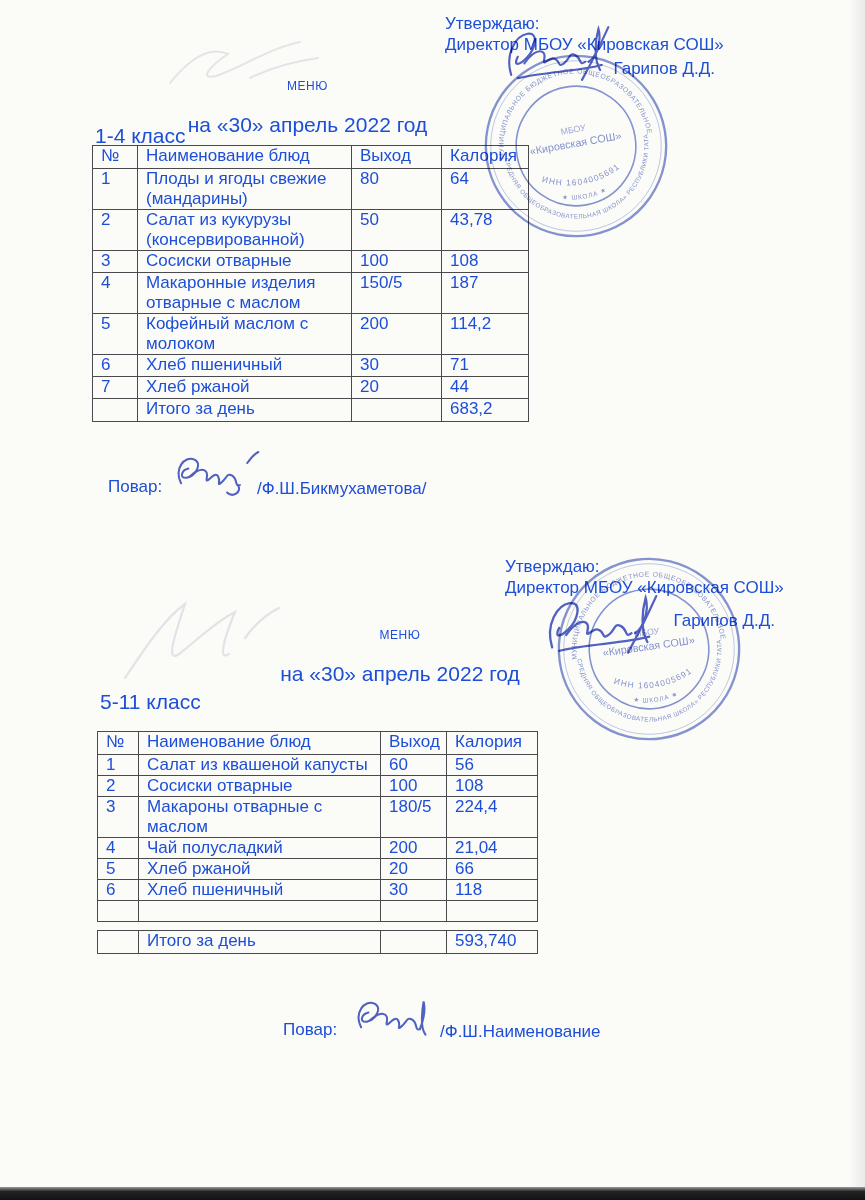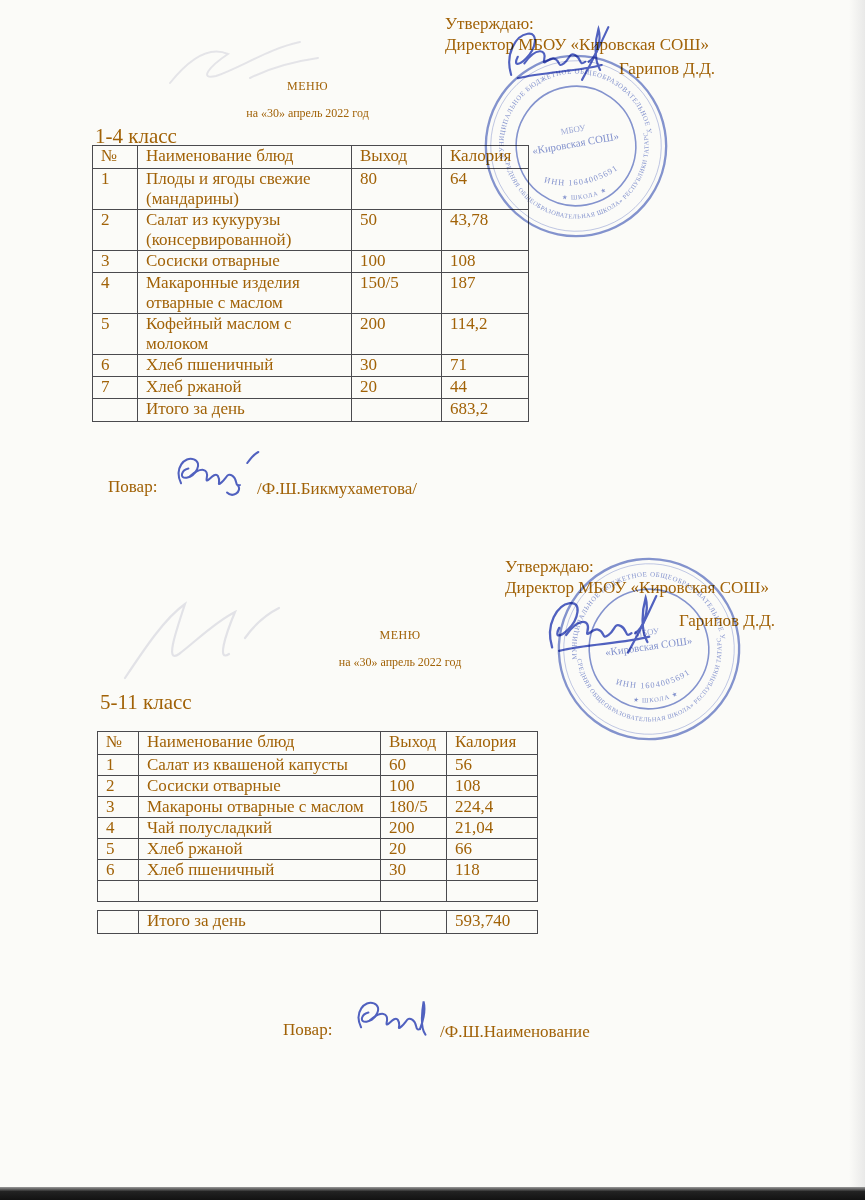--- a/index.html
+++ b/index.html
@@ -1,24 +1,24 @@
 <!DOCTYPE html>
 <html><head>
 <meta charset="utf-8">
 <style>
   html,body{margin:0;padding:0;background:#d9d9d9;}
   .page{position:relative;width:865px;height:1200px;margin:0 auto;background:#fbfbf8;
-        overflow:hidden;font-family:Liberation Serif, serif;color:#a16207;}
+        overflow:hidden;font-family:Liberation Sans, sans-serif;color:#1d4ed8;}
   .abs{position:absolute;}
   .approve{width:270px;}
   .approve .a-line{font-size:17px;line-height:21px;white-space:nowrap;}
   .approve .a-name{text-align:right;margin-top:3px;}
   .title-block{text-align:center;}
   .menu-title{font-size:12px;letter-spacing:.5px;}
-  .menu-sub{font-size:12px;margin-top:12px;}
+  .menu-sub{font-size:21px;margin-top:20px;}
   .class-label{font-size:21px;}
   table.menu-table{border-collapse:collapse;table-layout:fixed;}
   .menu-table th,.menu-table td{border:1.5px solid #4a4a4e;font-size:17px;font-weight:normal;
       text-align:left;padding:0 8px;line-height:20px;vertical-align:top;overflow:hidden;}
   .menu-table thead tr{height:23px;}
   .t1 tbody tr{height:22px;}
   .t2 tbody tr{height:20.5px;}
   .total-row td{height:22px;}
   .spacer-row td{border:none;height:8px;padding:0;}
   .c-num{padding-left:6px;}

